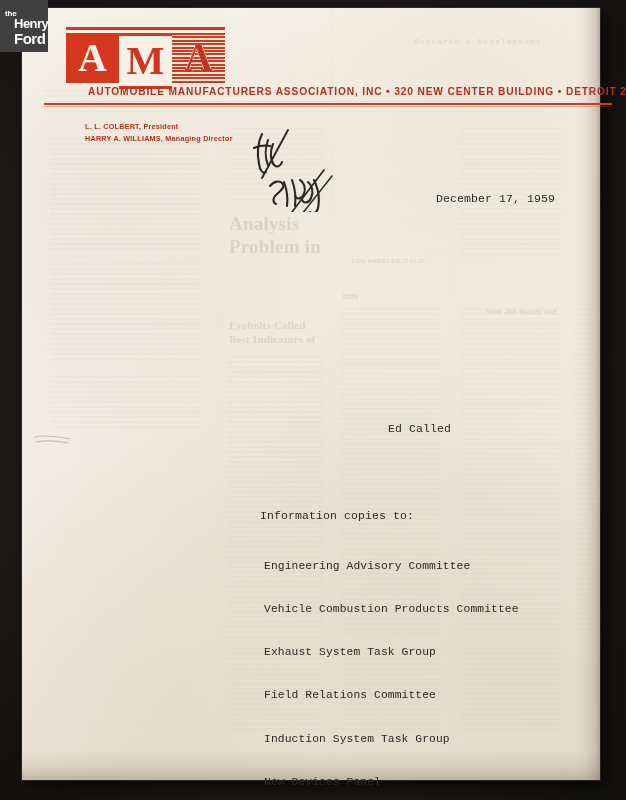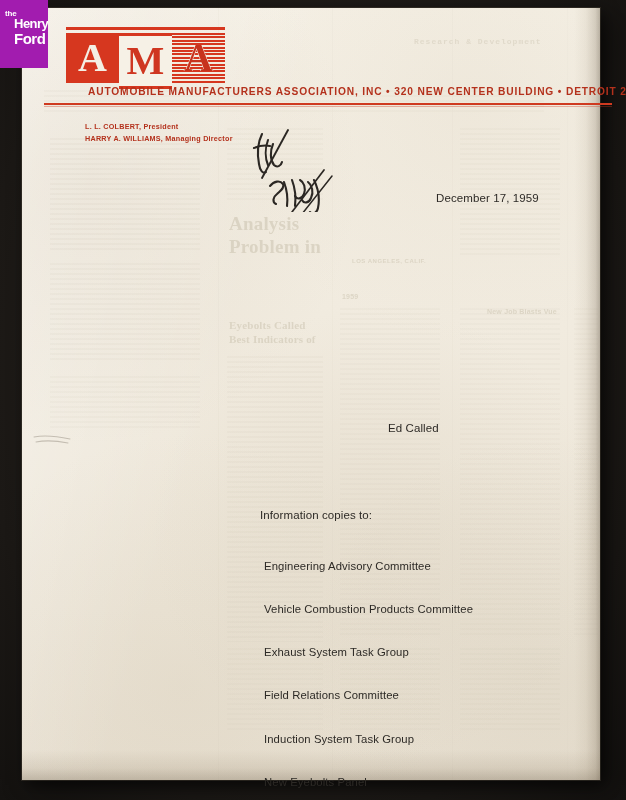--- a/index.html
+++ b/index.html
@@ -108,22 +108,22 @@
       rgba(198,190,174,0.58) 2px,
       rgba(198,190,174,0) 2px,
       rgba(198,190,174,0) 5px);
   }
 
   
   .thf-badge {
     position: absolute;
     left: 0; top: 0;
     width: 48px;
-    height: 68px;
-    background: #a21caf;
+    height: 52px;
+    background: #404040;
     color: #ffffff;
     font-family: "Liberation Sans", sans-serif;
     font-weight: bold;
     z-index: 40;
     overflow: hidden;
     text-align: right;
   }
   .thf-the {
     position: absolute;
     left: 5px; top: 9px;
@@ -240,21 +240,21 @@
     color: #b4311c;
     white-space: nowrap;
     z-index: 20;
   }
   .officer-1 { top: 114px; }
   .officer-2 { top: 126px; }
 
   
   .tw {
     position: absolute;
-    font-family: Liberation Sans, sans-serif;
+    font-family: Liberation Mono, monospace;
     color: #2d2a26;
     white-space: pre;
     z-index: 25;
     letter-spacing: 0.1px;
     padding-left: 36px;
   }
   .tw-date {
     left: 378px;
     top: 184px;
     font-size: 11.5px;
@@ -390,21 +390,21 @@
     <div class="tw tw-sign">Ed Called</div>
 
     <div class="tw tw-cc-head">Information copies to:</div>
 
     <div class="tw tw-cc-list">
       <div>Engineering Advisory Committee</div>
       <div>Vehicle Combustion Products Committee</div>
       <div>Exhaust System Task Group</div>
       <div>Field Relations Committee</div>
       <div>Induction System Task Group</div>
-      <div>New Eyebolts Panel</div>
+      <div>New Devices Panel</div>
       
       
       
     </div>
 
     <svg class="handwriting" style="left:218px; top:112px;" width="120" height="92" viewBox="0 0 120 92">
       <title>file / smog</title>
       <g fill="none" stroke="#2b2723" stroke-width="2.1" stroke-linecap="round" stroke-linejoin="round">
 
         <path d="M22,14 C18,22 17,33 19,44 C20,51 23,54 26,52"></path>

